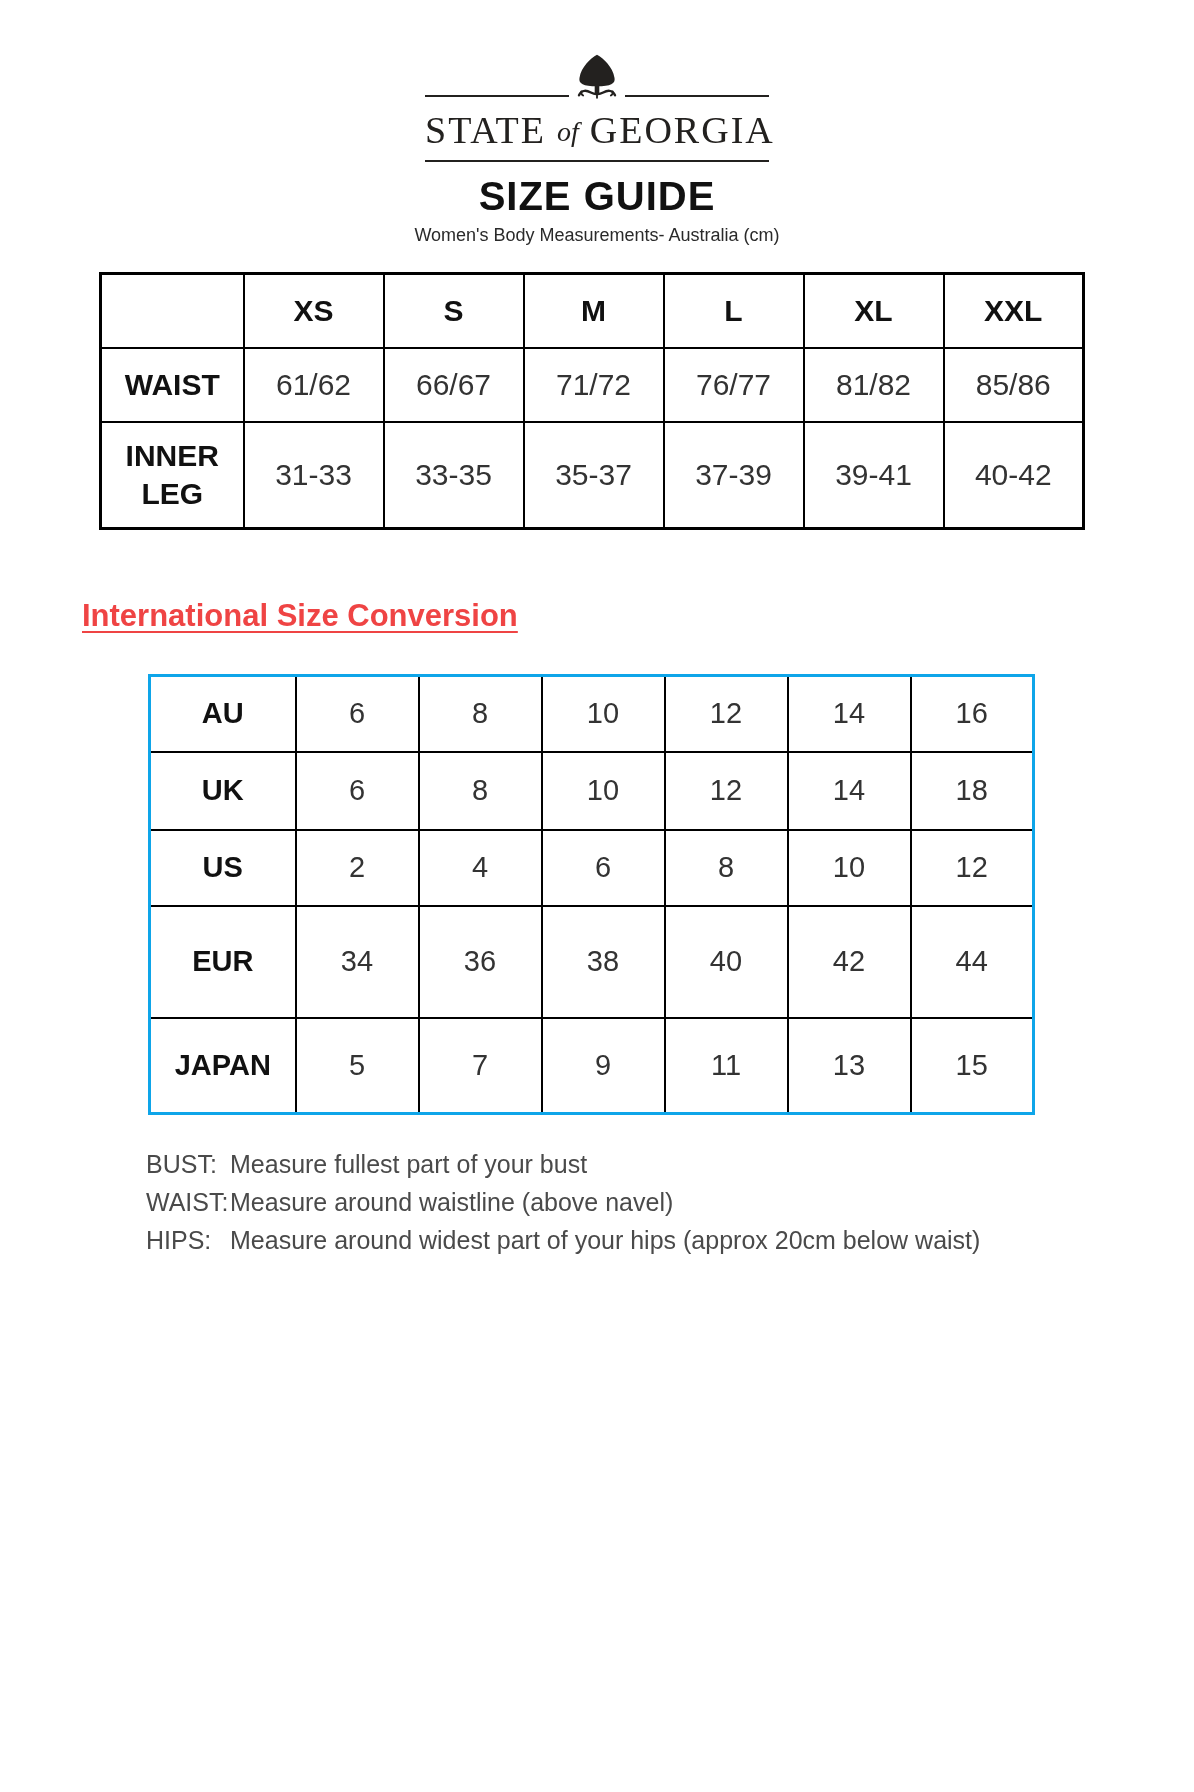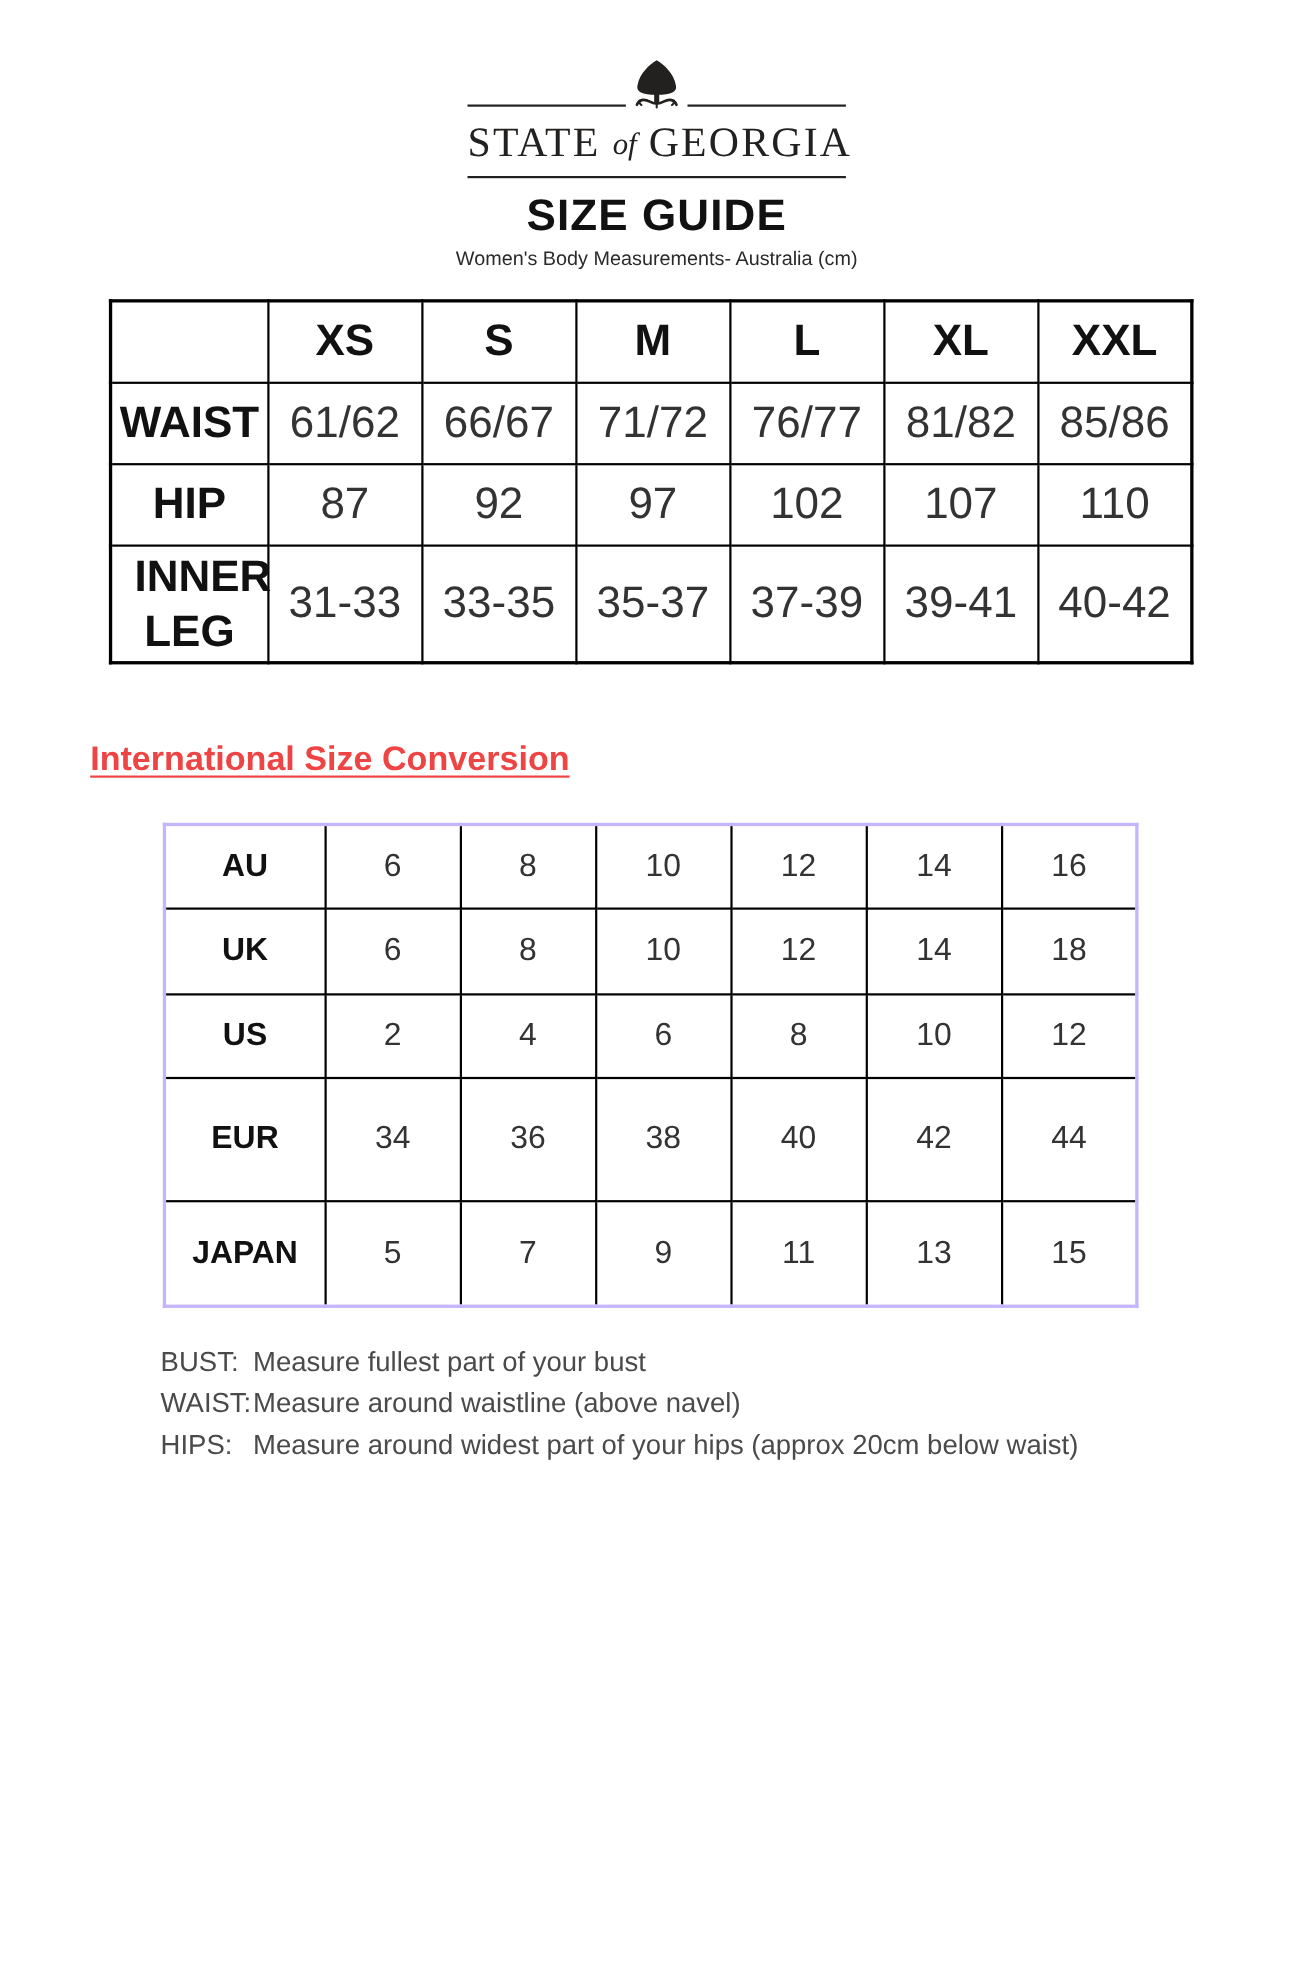--- a/index.html
+++ b/index.html
@@ -39,28 +39,28 @@
 
   
   table { border-collapse: collapse; table-layout: fixed; }
   th, td {
     border: 2px solid #000;
     text-align: center; vertical-align: middle;
   }
   th { font-weight: 700; color: #111; }
   td { font-weight: 400; color: #333; }
 
-  .t1 { margin: 26px 0 0 99px; width: 985px; border: 3px solid #000; font-size: 40px; }
+  .t1 { margin: 26px 0 0 99px; width: 985px; border: 3px solid #000; font-size: 30px; }
   .t1 col.lbl { width: 143px; }
   .t1 col.val { width: 140px; }
   .t1 tr { height: 74px; }
   .t1 tr.tall { height: 107px; }
   .t1 th .wrap { display: inline-block; max-width: 100px; line-height: 1.25; }
 
-  .t2 { margin: 40px 0 0 148px; width: 884px; border: 3px solid #c4b5fd; font-size: 29px; padding-left: 35px; }
+  .t2 { margin: 40px 0 0 148px; width: 884px; border: 3px solid #0ea5e9; font-size: 29px; padding-left: 35px; }
   .t2 col.lbl { width: 146px; }
   .t2 col.val { width: 123px; }
   .t2 tr.r76 { height: 76px; }
   .t2 tr.r78 { height: 78px; }
   .t2 tr.r112 { height: 112px; }
   .t2 tr.r96 { height: 96px; }
 
   .conv-heading {
     margin: 68px 0 0 82px;
     font-size: 31px; font-weight: 700; color: #ef4444;
@@ -122,29 +122,20 @@
   </tr>
   <tr>
     <th>WAIST</th>
     <td>61/62</td>
     <td>66/67</td>
     <td>71/72</td>
     <td>76/77</td>
     <td>81/82</td>
     <td>85/86</td>
   </tr>
-  <tr>
-    <th>HIP</th>
-    <td>87</td>
-    <td>92</td>
-    <td>97</td>
-    <td>102</td>
-    <td>107</td>
-    <td>110</td>
-  </tr>
   <tr class="tall">
     <th><span class="wrap">INNER LEG</span></th>
     <td>31-33</td>
     <td>33-35</td>
     <td>35-37</td>
     <td>37-39</td>
     <td>39-41</td>
     <td>40-42</td>
   </tr>
 </tbody>

